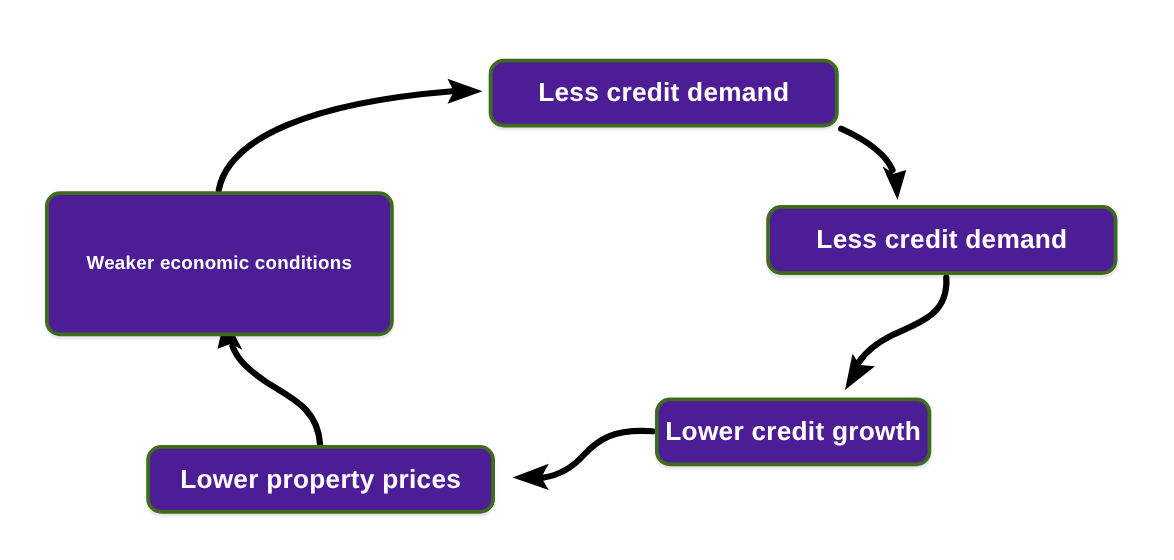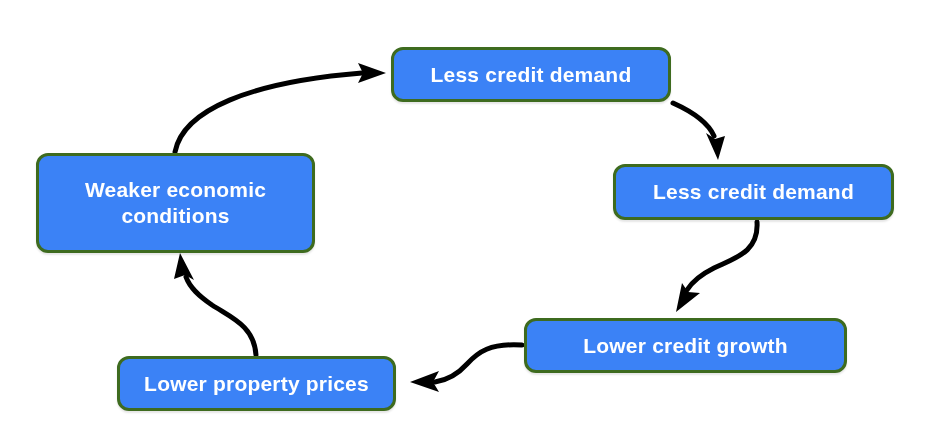--- a/index.html
+++ b/index.html
@@ -17,44 +17,44 @@
     background: #ffffff;
     overflow: hidden;
   }
   .node {
     position: absolute;
     box-sizing: border-box;
     display: flex;
     align-items: center;
     justify-content: center;
     text-align: center;
-    background: #3b82f6;
+    background: #4c1d95;
     border: 3px solid #3e6b1f;
     border-radius: 12px;
     color: #ffffff;
     font-weight: bold;
     font-family: "Liberation Sans", sans-serif;
     letter-spacing: 0.2px;
     line-height: 1.22;
     box-shadow: 0 2px 2px rgba(0,0,0,0.10);
   }
   #node-weaker-economic-conditions {
-    left: 36px;  top: 153px;  width: 279px; height: 100px;
-    font-size: 21px;
+    left: 36px;  top: 153px;  width: 279px; height: 116px;
+    font-size: 15px;
   }
   #node-less-credit-demand-1 {
     left: 391px; top: 47px;   width: 280px; height: 55px;
     font-size: 21px;
   }
   #node-less-credit-demand-2 {
     left: 613px; top: 164px;  width: 281px; height: 56px;
     font-size: 21px;
   }
   #node-lower-credit-growth {
-    left: 524px; top: 318px;  width: 323px; height: 55px;
+    left: 524px; top: 318px;  width: 221px; height: 55px;
     font-size: 21px;
   }
   #node-lower-property-prices {
     left: 117px; top: 356px;  width: 279px; height: 55px;
     font-size: 21px;
     justify-content: center;
   }
   #arrow-layer {
     position: absolute;
     left: 0; top: 0;

